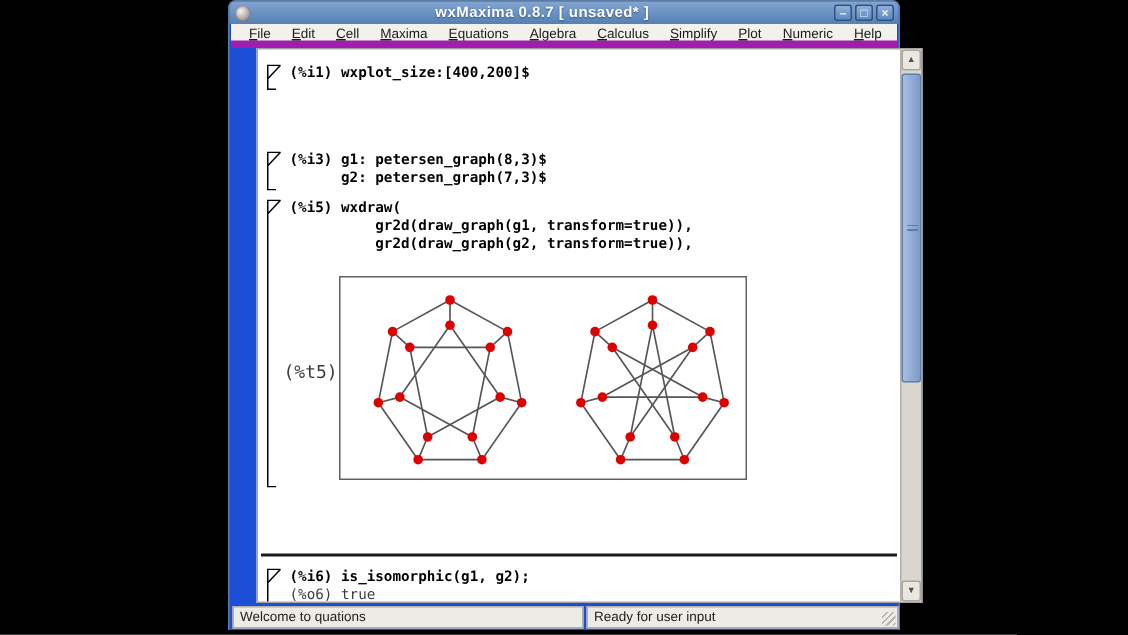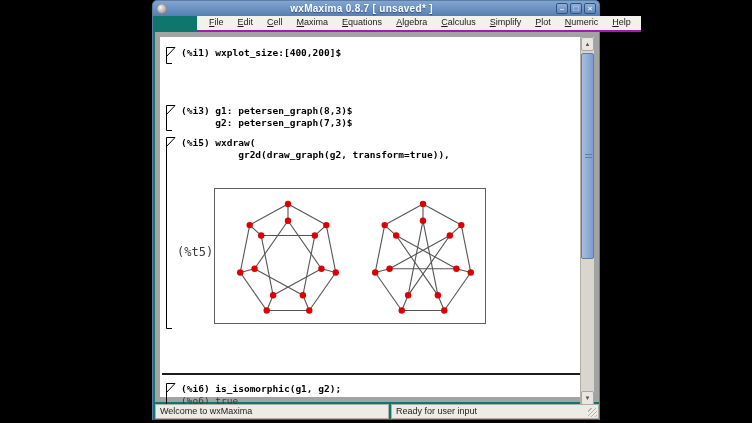--- a/index.html
+++ b/index.html
@@ -1,39 +1,39 @@
 <!DOCTYPE html>
 <html><head>
 <meta charset="utf-8">
 <style>
   * { margin:0; padding:0; box-sizing:border-box; }
   html,body { width:752px; height:423px; background:#000; overflow:hidden;
               font-family:"Liberation Sans", sans-serif; }
   .window { position:absolute; left:152px; top:0; width:448px; height:420px;
-            background:#0f766e; border-radius:5px 5px 0 0;
+            background:#1d4ed8; border-radius:5px 5px 0 0;
             border:1px solid #5d7ca3; border-bottom:none;text-decoration:underline; }
   .titlebar { position:absolute; left:0; top:0; width:100%; height:15px;
               background:linear-gradient(#82a5d1,#5580b4);
               border-radius:4px 4px 0 0; display:flex; align-items:center; }
   .win-icon { width:10px; height:10px; border-radius:50%; margin-left:4px;
               background:radial-gradient(circle at 35% 35%, #f5f5f5, #9a9a9a 70%, #6d6d6d);
               box-shadow:inset 0 0 1px #a33; flex:0 0 auto; }
   .title-text { flex:1; text-align:center; color:#fff; font-size:10px; font-weight:bold;
                 text-shadow:0 1px 1px #33507a; letter-spacing:.3px; white-space:nowrap; }
   .win-btns { display:flex; gap:2px; margin-right:3px; }
   .win-btn { width:12px; height:11px; background:linear-gradient(#8fafd8,#6089bb);
              border:1px solid #2f5384; border-radius:2px; color:#eaf1fa; font-size:8px;
              line-height:9px; text-align:center; font-weight:bold; cursor:default; }
   .menubar { position:absolute; left:1px; top:15px; width:calc(100% - 2px); height:16px;
-             background:#f3f1ec; border-bottom:2px solid #a21caf;
-             display:flex; align-items:flex-start; padding-left:5px;margin-left:43px; }
+             background:#f3f1ec; border-bottom:5px solid #a21caf;
+             display:flex; align-items:flex-start; padding-left:5px; }
   .menu-item { font-size:9px; color:#1a1a1a; padding:1px 7px; white-space:nowrap; }
   .menu-item u { text-decoration:underline; }
-  .docwrap { position:absolute; left:2px; top:31px; width:444px; height:370px;
-             background:#fff; border:5px solid #a3a3a3; }
+  .docwrap { position:absolute; left:18px; top:31px; width:444px; height:370px;
+             background:#fff; border:1px solid #a3a3a3; }
   .doc { position:absolute; left:0; top:0; width:428px; height:368px; overflow:hidden; }
   .cell { position:absolute; left:0; width:100%; }
   .bracket { position:absolute; left:6px; top:0; }
   .cell pre { position:absolute; left:21px; top:0;
               font-family:"DejaVu Sans Mono", monospace; font-size:9.5px; line-height:12px;
               font-weight:bold; color:#000; white-space:pre; }
   .cell pre div.out { font-weight:normal; color:#3c3c3c; }
   .plot-frame { position:absolute; left:54px; top:51px; background:#fff; }
   .t-label { position:absolute; left:17px; top:108px; font-family:"DejaVu Sans Mono", monospace;
              font-size:12px; color:#3c3c3c; }
@@ -98,21 +98,21 @@
         <div class="cell" style="top: 68px; height: 26px;">
           <svg width="10" height="26" class="bracket">
             <path d="M9 0.5 H0.5 V25.5 H6 M9 0.5 L0.5 9.5" fill="none" stroke="#000"></path>
           </svg>
           <pre><div class="in">(%i3) g1: petersen_graph(8,3)$</div><div class="in">      g2: petersen_graph(7,3)$</div></pre>
         </div>
         <div class="cell" style="top: 100px; height: 192px;">
           <svg width="10" height="192" class="bracket">
             <path d="M9 0.5 H0.5 V191.5 H6 M9 0.5 L0.5 9.5" fill="none" stroke="#000"></path>
           </svg>
-          <pre><div class="in">(%i5) wxdraw(</div><div class="in">          gr2d(draw_graph(g2, transform=true)),</div></pre>
+          <pre><div class="in">(%i5) wxdraw(</div><div class="in">          gr2d(draw_graph(g1, transform=true)),</div><div class="in">          gr2d(draw_graph(g2, transform=true)),</div></pre>
           <svg width="272" height="136" class="plot-frame">
             <rect x="0.5" y="0.5" width="271" height="135" fill="#fff" stroke="#606060"></rect>
             <line x1="74" y1="16" x2="112.30974264093345" y2="37.084571095910924" stroke="#555555" stroke-width="1.1"></line>
             <line x1="112.30974264093345" y1="37.084571095910924" x2="121.77146769690935" y2="84.4611723015536" stroke="#555555" stroke-width="1.1"></line>
             <line x1="121.77146769690935" y1="84.4611723015536" x2="95.26030321676035" y2="122.45425660253548" stroke="#555555" stroke-width="1.1"></line>
             <line x1="95.26030321676035" y1="122.45425660253548" x2="52.73969678323965" y2="122.45425660253548" stroke="#555555" stroke-width="1.1"></line>
             <line x1="52.73969678323965" y1="122.45425660253548" x2="26.228532303090645" y2="84.46117230155362" stroke="#555555" stroke-width="1.1"></line>
             <line x1="26.228532303090645" y1="84.46117230155362" x2="35.690257359066536" y2="37.08457109591093" stroke="#555555" stroke-width="1.1"></line>
             <line x1="35.690257359066536" y1="37.08457109591093" x2="74" y2="16" stroke="#555555" stroke-width="1.1"></line>
             <line x1="74" y1="16" x2="74" y2="32.800000000000004" stroke="#555555" stroke-width="1.1"></line>
@@ -192,20 +192,20 @@
     <div class="scrollbar">
       <div class="sb-btn sb-up">▲</div>
       <div class="sb-thumb">
         <div class="sb-grip"></div>
       </div>
       <div class="sb-btn sb-down">▼</div>
     </div>
   </div>
 
   <div class="statusbar">
-    <div class="status-panel status-left">Welcome to wxMaxima</div>
+    <div class="status-panel status-left">Welcome to quations</div>
     <div class="status-panel status-right">
       <span>Ready for user input</span>
       <span class="resize-grip"></span>
     </div>
   </div>
 
 </div>
 
 </body></html>

